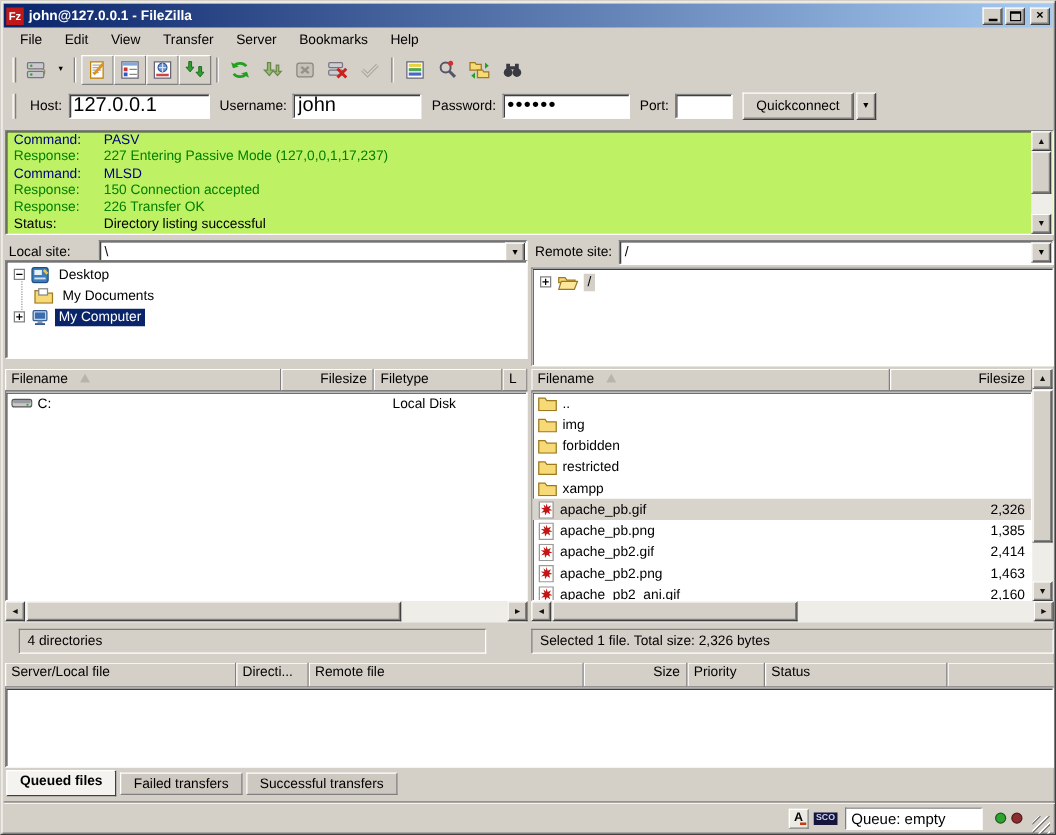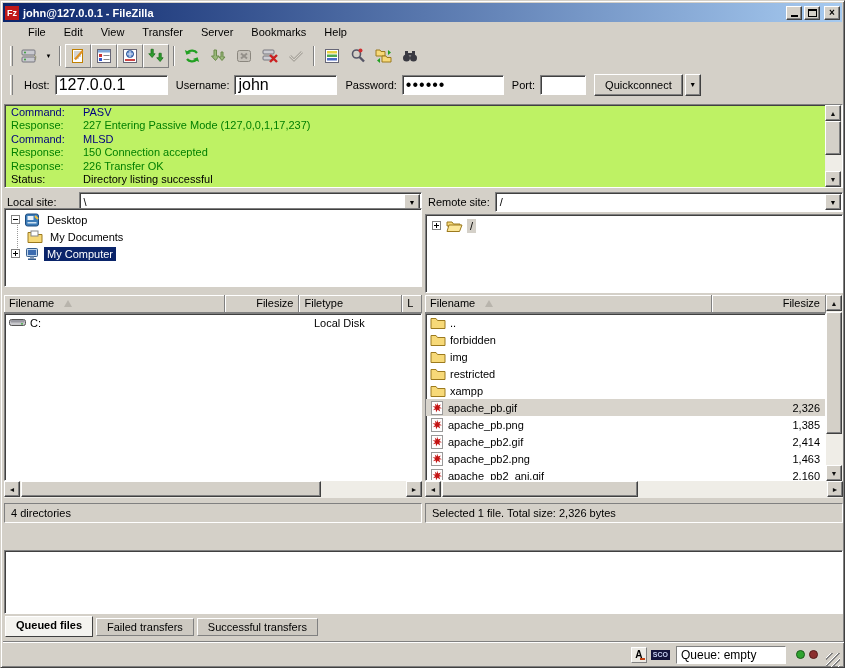--- a/index.html
+++ b/index.html
@@ -21,21 +21,21 @@
   .titlelogo { width:14px; height:14px; background:#BF1818; color:#fff; font-weight:bold;
     font-size:9px; display:flex; align-items:center; justify-content:center; margin-right:4px; }
   .titletext { color:#fff; font-weight:bold; flex:1; white-space:nowrap; }
   .winbtn { width:16px; height:14px; margin-left:2px; display:flex; align-items:center;
     justify-content:center; font-size:10px; font-weight:bold; color:#000; }
   .minglyph { width:7px; height:2px; background:#000; margin-top:7px; }
   .maxglyph { width:9px; height:8px; border:1px solid #000; border-top:2px solid #000; }
 
   
   .menubar { position:absolute; left:2px; top:21px; width:839px; height:20px;
-    display:flex; align-items:center; padding-left:16px; }
+    display:flex; align-items:center; padding-left:4px; }
   .menuitem { padding:2px 9px; }
 
   
   .toolbar { position:absolute; left:2px; top:41px; width:839px; height:27px;
     display:flex; align-items:center; padding-left:4px; }
   .grip { width:3px; height:20px; border-left:1px solid #fff; border-right:1px solid #808080; margin:0 3px; }
   .tbsep { width:2px; height:20px; border-left:1px solid #808080; border-right:1px solid #fff; margin:0 4px; }
   .tbbtn { width:26px; height:24px; display:flex; align-items:center; justify-content:center; }
   .tbbtn.toggled { border:1px solid; border-color:#fff #808080 #808080 #fff; background:#D4D0C8; }
   .tbdrop { width:13px; height:22px; display:flex; align-items:center; justify-content:center; font-size:6px; }
@@ -449,29 +449,29 @@
           </svg>
         </span>
       <span class="fname">..</span>
     </div>
     <div class="frow">
       <span>
           <svg width="16" height="13">
             <path d="M1 2.5 h5 l1.5 2 H15 v8 H1 z" fill="#F7D978" stroke="#9C7A1E"></path>
           </svg>
         </span>
-      <span class="fname">forbidden</span>
+      <span class="fname">img</span>
     </div>
     <div class="frow">
       <span>
           <svg width="16" height="13">
             <path d="M1 2.5 h5 l1.5 2 H15 v8 H1 z" fill="#F7D978" stroke="#9C7A1E"></path>
           </svg>
         </span>
-      <span class="fname">img</span>
+      <span class="fname">forbidden</span>
     </div>
     <div class="frow">
       <span>
           <svg width="16" height="13">
             <path d="M1 2.5 h5 l1.5 2 H15 v8 H1 z" fill="#F7D978" stroke="#9C7A1E"></path>
           </svg>
         </span>
       <span class="fname">restricted</span>
     </div>
     <div class="frow">
@@ -544,27 +544,36 @@
     <div class="sbtn" style="left:0; top:0;">◄</div>
     <div class="sthumb" style="left:17px; top:0; width:300px; height:16px;"></div>
     <div class="sbtn" style="right:0; top:0;">►</div>
   </div>
   <div class="hscroll" style="left:424px; top:480px; width:418px;">
     <div class="sbtn" style="left:0; top:0;">◄</div>
     <div class="sthumb" style="left:17px; top:0; width:196px; height:16px;"></div>
     <div class="sbtn" style="right:0; top:0;">►</div>
   </div>
 
-  <div class="pstatus" style="left:3px; top:502px; width:418px;">
+  <div class="pstatus" style="left:14px; top:502px; width:374px;">
     <span>4 directories</span>
   </div>
   <div class="pstatus" style="left:424px; top:502px; width:418px;">
     <span>Selected 1 file. Total size: 2,326 bytes</span>
   </div>
 
+  <div class="lheader" style="left:3px; top:529px; width:839px; height:20px;">
+    <div class="hcell" style="width:185px; height:20px;">Server/Local file</div>
+    <div class="hcell" style="width:58px; height:20px;">Directi...</div>
+    <div class="hcell" style="width:220px; height:20px;">Remote file</div>
+    <div class="hcell rt" style="width:83px; height:20px;">Size</div>
+    <div class="hcell" style="width:62px; height:20px;">Priority</div>
+    <div class="hcell" style="width:146px; height:20px;">Status</div>
+    <div class="hcell" style="flex:1; height:20px; border-right:none;"></div>
+  </div>
 
   <div class="qbody"></div>
 
   <div class="tabs">
     <div class="tab active">Queued files</div>
     <div class="tab">Failed transfers</div>
     <div class="tab">Successful transfers</div>
   </div>
 
   <div class="bstatus">

